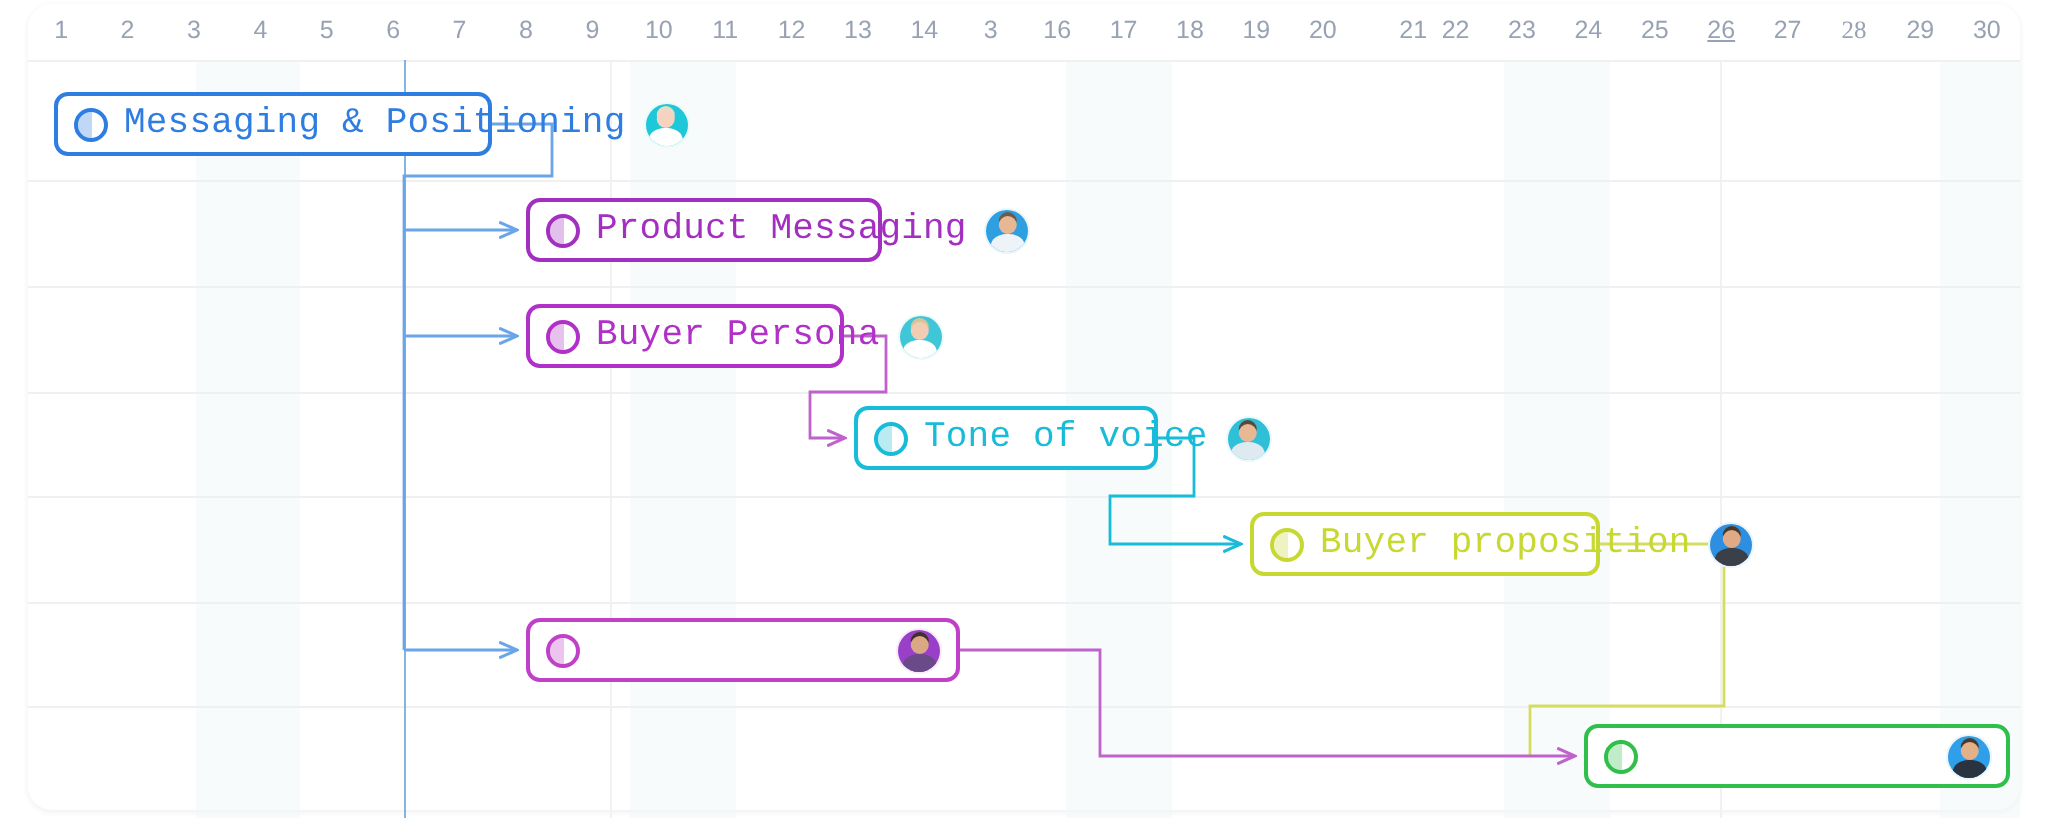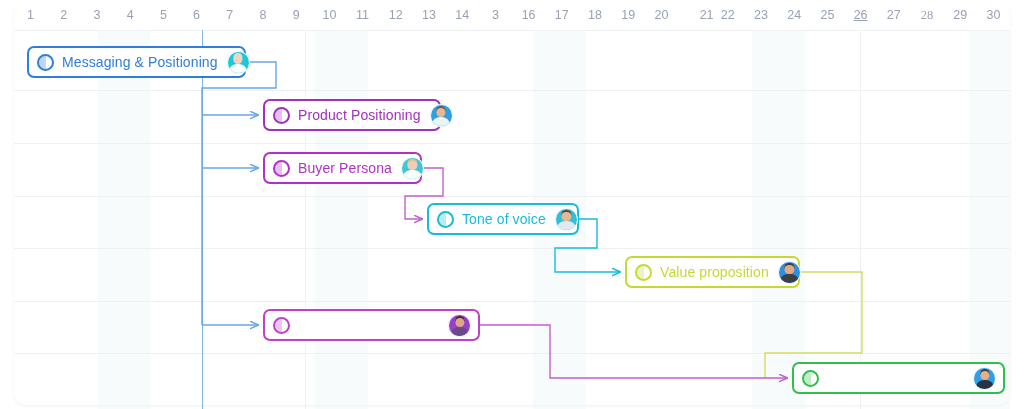--- a/index.html
+++ b/index.html
@@ -63,23 +63,23 @@
     margin-right:8px;
   }
   .bar .pie i{
     position:absolute;left:0;top:0;
     width:50%;height:100%;
     background:currentColor;
     opacity:.30;
     display:block;
   }
   .bar .tlabel{
-    font-size:14px;
+    font-size:18px;
     letter-spacing:.1px;
-    font-family:Liberation Sans, sans-serif;
+    font-family:Liberation Mono, monospace;
     margin-right:9px;
   }
   .bar .avatar{
     flex:0 0 auto;
     width:21px;height:21px;border-radius:50%;
     margin-left:auto;
     position:relative;overflow:hidden;
     border:1px solid rgba(255,255,255,.9);
   }
   .bar .avatar .head{
@@ -201,21 +201,21 @@
         <span class="tlabel" style="color: rgb(46, 125, 224);">Messaging &amp; Positioning</span>
         <span class="avatar" style="background: rgb(31, 200, 216);">
           <span class="body" style="background: rgb(255, 255, 255);"></span>
           <span class="head" style="background: rgb(245, 211, 192); box-shadow: rgb(232, 220, 200) 0px -2px 0px 0px;"></span>
         </span>
       </div>
       <div class="bar" style="left: 263px; top: 99px; width: 178px; border-color: rgb(163, 47, 192); color: rgb(163, 47, 192);">
         <span class="pie">
           <i></i>
         </span>
-        <span class="tlabel" style="color: rgb(163, 47, 192);">Product Positioning</span>
+        <span class="tlabel" style="color: rgb(163, 47, 192);">Product Messaging</span>
         <span class="avatar" style="background: rgb(46, 159, 224);">
           <span class="body" style="background: rgb(238, 243, 247);"></span>
           <span class="head" style="background: rgb(232, 184, 148); box-shadow: rgb(107, 91, 74) 0px -2px 0px 0px;"></span>
         </span>
       </div>
       <div class="bar" style="left: 263px; top: 152px; width: 159px; border-color: rgb(176, 48, 200); color: rgb(176, 48, 200);">
         <span class="pie">
           <i></i>
         </span>
         <span class="tlabel" style="color: rgb(176, 48, 200);">Buyer Persona</span>
@@ -231,21 +231,21 @@
         <span class="tlabel" style="color: rgb(25, 188, 216);">Tone of voice</span>
         <span class="avatar" style="background: rgb(47, 192, 216);">
           <span class="body" style="background: rgb(223, 233, 240);"></span>
           <span class="head" style="background: rgb(232, 184, 148); box-shadow: rgb(90, 74, 60) 0px -2px 0px 0px;"></span>
         </span>
       </div>
       <div class="bar" style="left: 625px; top: 256px; width: 175px; border-color: rgb(200, 216, 50); color: rgb(200, 216, 50);">
         <span class="pie">
           <i></i>
         </span>
-        <span class="tlabel" style="color: rgb(200, 216, 50);">Value proposition</span>
+        <span class="tlabel" style="color: rgb(200, 216, 50);">Buyer proposition</span>
         <span class="avatar" style="background: rgb(46, 143, 224);">
           <span class="body" style="background: rgb(58, 63, 72);"></span>
           <span class="head" style="background: rgb(224, 170, 134); box-shadow: rgb(74, 58, 44) 0px -2px 0px 0px;"></span>
         </span>
       </div>
       <div class="bar" style="left: 263px; top: 309px; width: 217px; border-color: rgb(192, 64, 200); color: rgb(192, 64, 200);">
         <span class="pie">
           <i></i>
         </span>
         <span class="avatar" style="background: rgb(154, 63, 200);">

